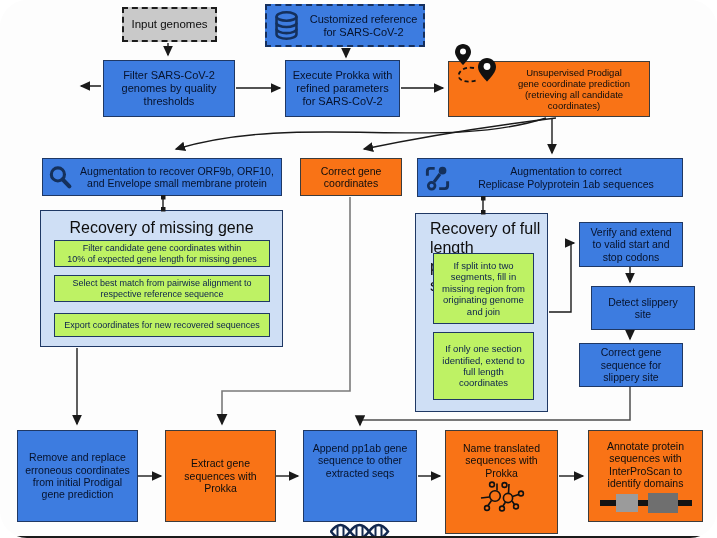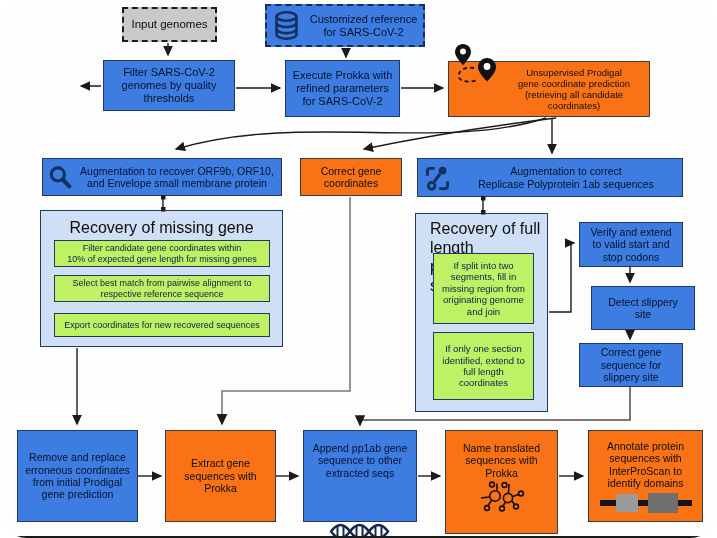--- a/index.html
+++ b/index.html
@@ -81,21 +81,21 @@
         <path d="M3,5 V21 c0,2.2 4,4 9,4 s9,-1.8 9,-4 V5"></path>
         <path d="M3,10.5 c0,2.2 4,4 9,4 s9,-1.8 9,-4"></path>
         <path d="M3,16 c0,2.2 4,4 9,4 s9,-1.8 9,-4"></path>
       </svg>
     </span>
     <span class="lbl">Customized reference
 for SARS-CoV-2</span>
   </div>
 
 
-  <div class="box blue f11" style="left:103px;top:60px;width:132px;height:51px;">
+  <div class="box blue f11" style="left:103px;top:60px;width:132px;height:57px;">
     <span class="lbl">Filter SARS-CoV-2
 genomes by quality
 thresholds</span>
   </div>
 
   <div class="box blue f11" style="left:285px;top:60px;width:115px;height:57px;">
     <span class="lbl">Execute Prokka with
 refined parameters
 for SARS-CoV-2</span>
   </div>

